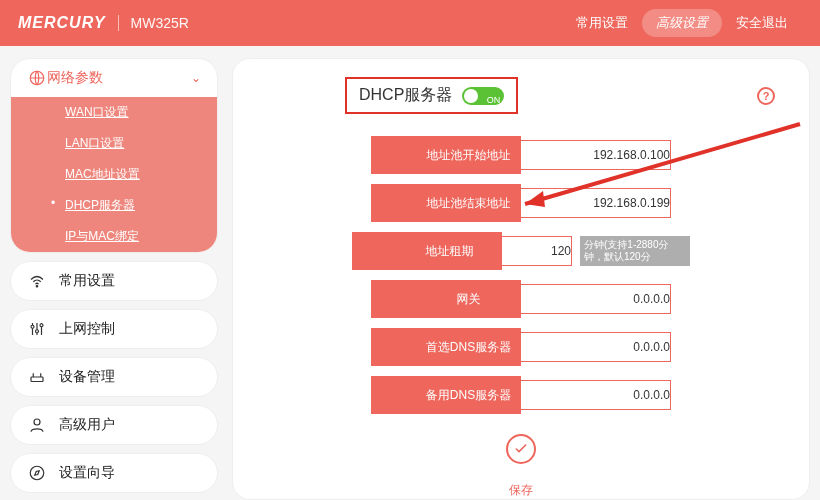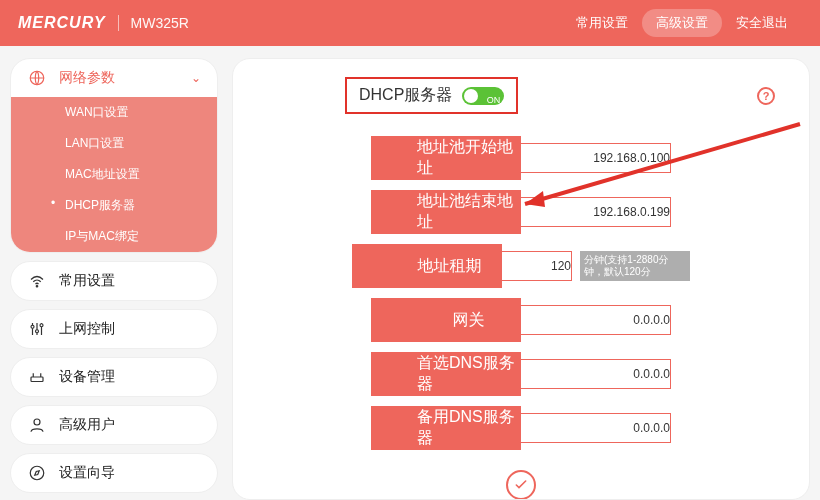--- a/index.html
+++ b/index.html
@@ -4,49 +4,49 @@
 <style>
   * { margin: 0; padding: 0; box-sizing: border-box; font-family: "Microsoft YaHei", Arial, sans-serif; }
   body { background: #f5f5f5; width: 820px; height: 500px; overflow: hidden; position: relative; }
 
   
   .header { background: #ee665c; height: 46px; display: flex; align-items: center; padding: 0 18px; color: #fff; }
   .logo { font-family: Arial, sans-serif; font-style: italic; font-weight: 700; letter-spacing: 1px; font-size: 16px; }
   .model { margin-left: 12px; font-size: 14px; opacity: .95; border-left: 1px solid rgba(255,255,255,.6); padding-left: 12px; }
   .topnav { margin-left: auto; display: flex; gap: 0; align-items: center; }
   .topnav a { color: #fff; text-decoration: none; font-size: 13px; padding: 5px 14px; border-radius: 14px; }
-  .topnav a.active { background: rgba(255,255,255,.25); }
+  .topnav a.active { background: rgba(255,255,255,.25); font-style: italic; }
 
   
   .wrap { display: flex; gap: 14px; padding: 12px 10px 0 10px; height: calc(500px - 46px); }
   .sidebar { width: 208px; display: flex; flex-direction: column; gap: 8px; }
   .card { background: #fff; border: 1px solid #eee; border-radius: 22px; padding: 10px 16px; display: flex; align-items: center; gap: 12px; font-size: 14px; color: #222; cursor: pointer; }
   .card .sicon { width: 20px; display: flex; justify-content: center; color: #333; }
   .chev { margin-left: auto; color: #ee665c; font-size: 12px; }
 
   .expanded-card { background: #fff; border: 1px solid #eee; border-radius: 20px; overflow: hidden; }
-  .expanded-head { display: flex; align-items: center; gap: 12px; padding: 10px 16px; color: #ee665c; font-size: 14px; cursor: pointer; }
+  .expanded-head { display: flex; align-items: center; padding: 10px 16px; color: #ee665c; font-size: 14px; cursor: pointer; }
   .expanded-head .sicon { width: 20px; display:flex; justify-content:center; }
-  .submenu { background: #ee867d; color: #fff; font-size: 12px; }
+  .submenu { background: #ee867d; color: #fff; font-size: 12px; text-decoration: underline; }
   .submenu div { padding: 7px 18px 7px 54px; cursor: pointer; position: relative; }
   .submenu div.active::before { content: "•"; position: absolute; left: 40px; top: 6px; }
   .submenu div.active { color: #fff; font-weight: 500; }
 
   
   .main { flex: 1; background: #fff; border: 1px solid #eee; border-radius: 18px; padding: 18px 22px 8px 22px; position: relative; overflow: hidden; }
   .title-row { display: flex; align-items: center; gap: 10px; margin-left: 90px; margin-bottom: 22px; }
   .title-box { border: 2px solid #e1322a; padding: 6px 12px; display: inline-flex; align-items: center; gap: 10px; }
   .title-box .ttxt { font-size: 16px; color: #333; }
   .switch { width: 42px; height: 18px; background: #5bc236; border-radius: 10px; position: relative; font-size: 9px; color: #fff; display: flex; align-items: flex-end; justify-content: flex-end; padding-right: 4px; }
   .switch::before { content: ""; position: absolute; left: 2px; top: 2px; width: 14px; height: 14px; background: #fff; border-radius: 50%; }
   .help { margin-left: auto; margin-right: 12px; width: 18px; height: 18px; border: 2px solid #ee665c; border-radius: 50%; color: #ee665c; font-size: 11px; font-weight: 700; display:flex; align-items:center; justify-content:center; }
 
   .rows { display: flex; flex-direction: column; gap: 10px; align-items: center; }
   .frow { display: flex; align-items: center; }
-  .flabel { width: 150px; height: 44px; background: #ee665c; color: #fff; font-size: 16px; display: flex; align-items: center; justify-content: center; border: 1px solid #ee665c; padding-left: 45px; }
+  .flabel { width: 150px; height: 38px; background: #ee665c; color: #fff; font-size: 12px; display: flex; align-items: center; justify-content: center; border: 1px solid #ee665c; padding-left: 45px; }
   .finput { width: 150px; height: 30px; border: 1px solid #ee665c; border-left: none; background: #fff; font-size: 12px; text-align: right; color: #333; outline: none; }
   .finput.narrow { width: 70px; }
   .hint { width: 110px; height: 30px; background: #aeaeae; color: #fff; font-size: 10px; line-height: 1.2; display: flex; align-items: center; justify-content: center; padding: 6px 4px; margin-left: 8px; }
 
   .save { margin-top: 10px; display: flex; flex-direction: column; align-items: center; gap: 18px; cursor: pointer; }
   .save .circ { width: 30px; height: 30px; border: 2px solid #ee665c; border-radius: 50%; display: flex; align-items: center; justify-content: center; }
   .save .circ svg { stroke: #ee665c; }
   .save .stxt { font-size: 12px; color: #ee665c; }
 
   

